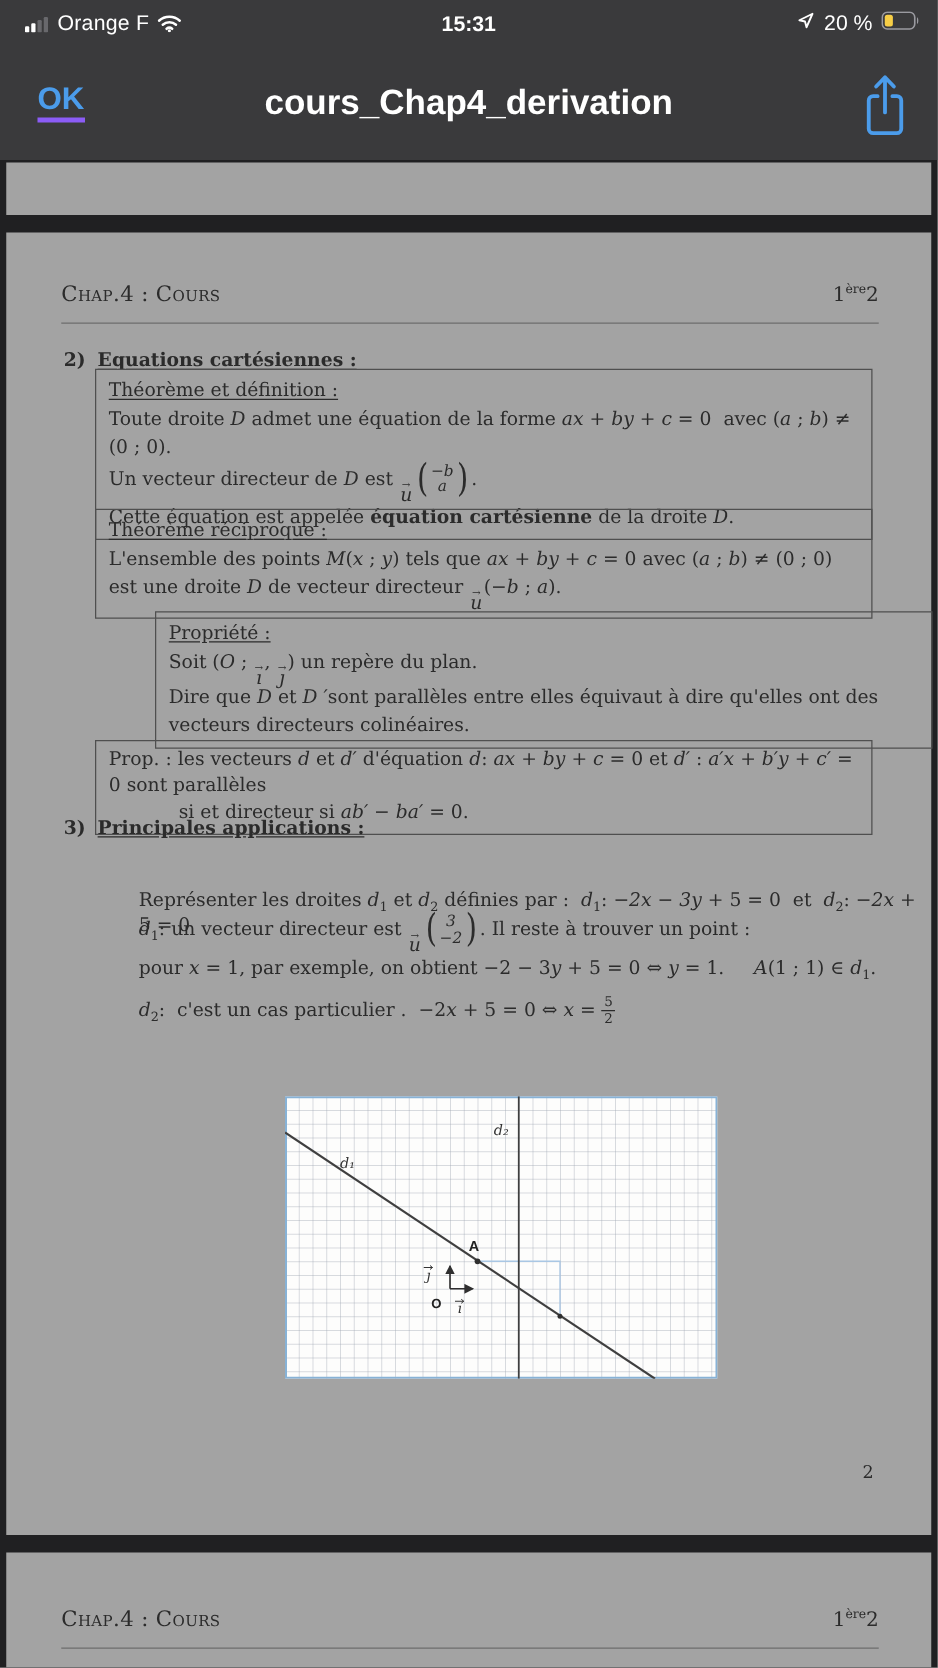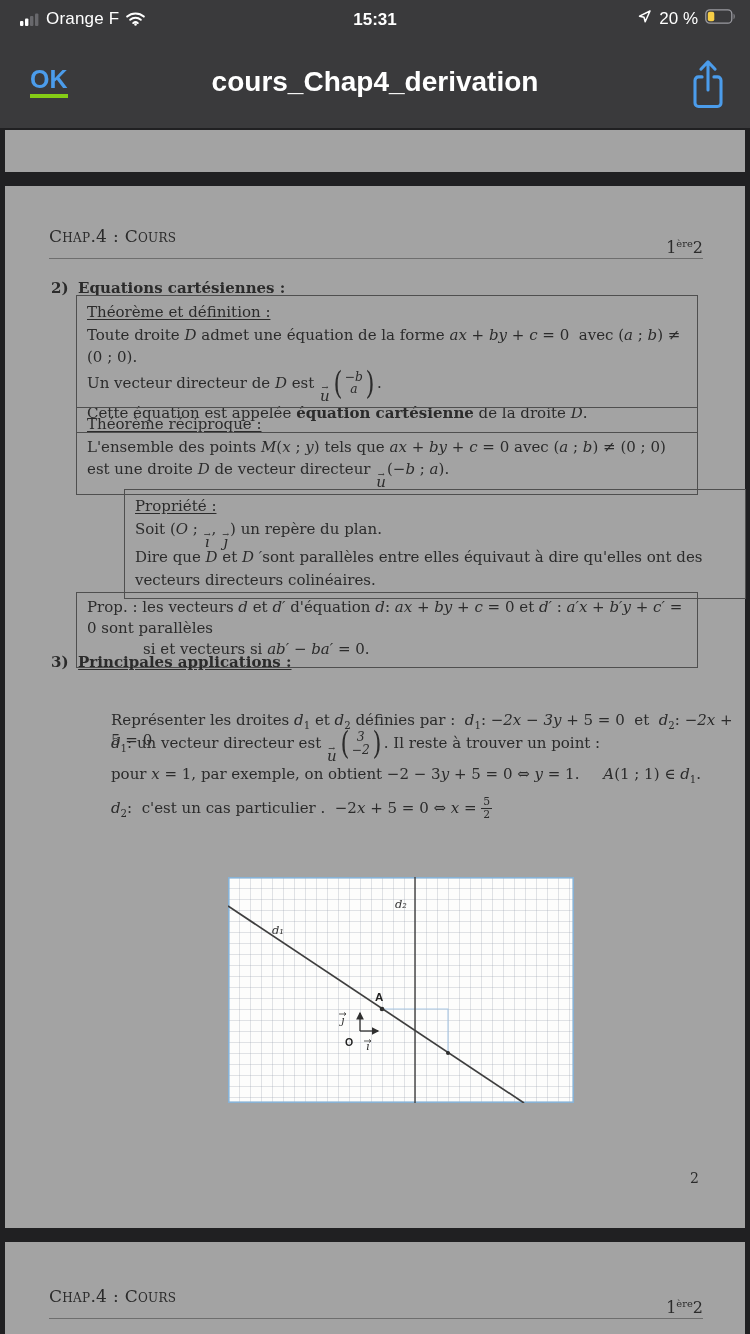--- a/index.html
+++ b/index.html
@@ -12,32 +12,32 @@
   
   .chrome{position:absolute;top:0;left:0;width:750px;height:128px;background:#3a3a3c;color:#fff;}
   .statusbar{position:absolute;top:0;left:0;right:0;height:40px;}
   .sb-left{position:absolute;left:20px;top:9px;display:flex;align-items:center;gap:7px;}
   .carrier{font-size:17px;font-weight:500;letter-spacing:.2px;}
   .sb-time{position:absolute;left:0;right:0;top:10px;text-align:center;font-size:17px;font-weight:700;}
   .sb-right{position:absolute;right:14px;top:9px;display:flex;align-items:flex-start;gap:7px;}
   .pct{font-size:17px;font-weight:400;}
   .navbar{position:absolute;top:40px;left:0;right:0;height:88px;}
   .ok-btn{position:absolute;left:30px;top:26px;font-size:25px;font-weight:800;color:#4b9ceb;
-          border-bottom:4px solid #84cc16;padding-bottom:0px;line-height:1.1;cursor:pointer;}
+          border-bottom:4px solid #8b5cf6;padding-bottom:0px;line-height:1.1;cursor:pointer;}
   .nav-title{position:absolute;left:80px;right:80px;top:26px;text-align:center;
              font-size:28px;font-weight:700;color:#fff;white-space:nowrap;}
   .share-btn{position:absolute;right:22px;top:18px;width:40px;height:52px;cursor:pointer;}
   
   .page{position:absolute;left:5px;right:5px;background:#a3a3a3;}
   .page-prev{top:130px;height:42px;}
   .page-main{top:186px;height:1042px;}
   .page-next{top:1242px;height:92px;}
   .doc{font-family:"DejaVu Serif","Liberation Serif",serif;color:#2b2b2b;}
   .pg-head-left{position:absolute;left:44px;font-variant:small-caps;font-size:17px;letter-spacing:.3px;}
-  .pg-head-right{position:absolute;right:42px;font-size:16px;margin-top:12px;}
+  .pg-head-right{position:absolute;right:42px;font-size:16px;}
   .pg-hr{position:absolute;left:44px;right:42px;border-top:1.5px solid #6e6e6e;}
   .sup{vertical-align:super;font-size:.62em;line-height:0;}
   .sub{vertical-align:sub;font-size:.68em;line-height:0;}
   .i{font-style:italic;}
   .b{font-weight:700;}
   .u{text-decoration:underline;text-underline-offset:2px;}
   .rich{white-space:pre-wrap;}
   .line{position:absolute;font-size:15px;line-height:1.35;}
   .secnum{font-weight:700;}
   .tbox{position:absolute;left:71px;width:622px;border:1.2px solid #4f4f4f;
@@ -128,21 +128,21 @@
   </div>
 
   <div class="tbox" style="top:303px;margin-left:48px;">
     <div class="bt">Propriété :</div>
     <div class="rich"><span>Soit (</span><span class="i">O</span><span> ; </span><span class="vecv"><span class="ar">→</span><span class="i">ı</span></span><span>, </span><span class="vecv"><span class="ar">→</span><span class="i">ȷ</span></span><span>) un repère du plan.</span></div>
     <div class="rich"><span>Dire que </span><span class="i">D</span><span> et </span><span class="i">D ′</span><span>sont parallèles entre elles équivaut à dire qu'elles ont des vecteurs directeurs colinéaires.</span></div>
   </div>
 
   <div class="tbox" style="top:406px;line-height:1.4;padding-top:4px;">
     <div class="rich"><span>Prop. : les vecteurs </span><span class="i">d</span><span> et </span><span class="i">d′</span><span> d'équation </span><span class="i">d</span><span>: </span><span class="i">ax + by + c</span><span> = 0 et </span><span class="i">d′</span><span> : </span><span class="i">a′x + b′y + c′</span><span> = 0 sont parallèles</span></div>
-    <div class="rich" style="padding-left:56px;"><span>si et vecteurs si </span><span class="i">ab′ − ba′</span><span> = 0.</span></div>
+    <div class="rich" style="padding-left:56px;"><span>si et directeur si </span><span class="i">ab′ − ba′</span><span> = 0.</span></div>
   </div>
 
   <div class="line" style="left:46px;top:466px;">
     <span class="secnum">3)</span>&nbsp;
     <span class="b u">Principales applications :</span>
   </div>
 
   <div class="line rich" style="left:106px;top:524px;"><span>Représenter les droites </span><span class="i">d</span><span class="sub">1</span><span> et </span><span class="i">d</span><span class="sub">2</span><span> définies par :  </span><span class="i">d</span><span class="sub">1</span><span>: </span><span class="i">−2x − 3y</span><span> + 5 = 0  et  </span><span class="i">d</span><span class="sub">2</span><span>: </span><span class="i">−2x</span><span> + 5 = 0</span></div>
   <div class="line rich" style="left:106px;top:545px;"><span class="i">d</span><span class="sub">1</span><span>: un vecteur directeur est </span><span class="vecv"><span class="ar">→</span><span class="i">u</span></span><span class="cvec"><span class="paren">(</span><span class="col"><span>3</span><span>−2</span></span><span class="paren">)</span></span><span>. Il reste à trouver un point :</span></div>
   <div class="line rich" style="left:106px;top:578px;"><span>pour </span><span class="i">x</span><span> = 1, par exemple, on obtient −2 − 3</span><span class="i">y</span><span> + 5 = 0 ⇔ </span><span class="i">y</span><span> = 1.     </span><span class="i">A</span><span>(1 ; 1) ∈ </span><span class="i">d</span><span class="sub">1</span><span>.</span></div>

